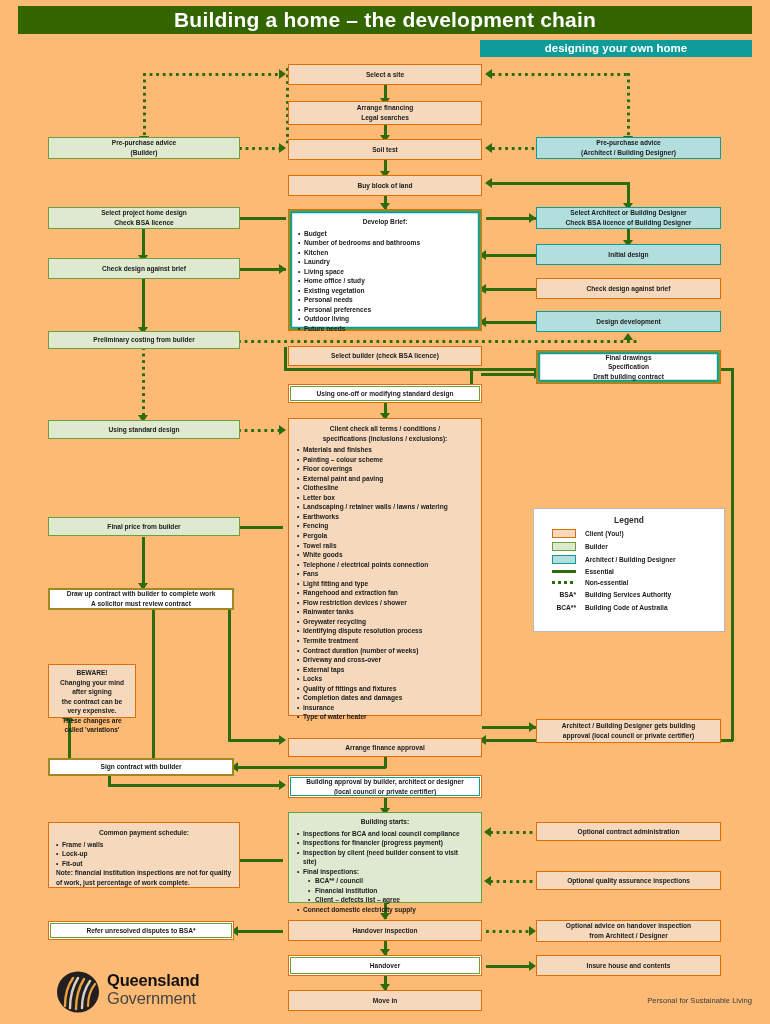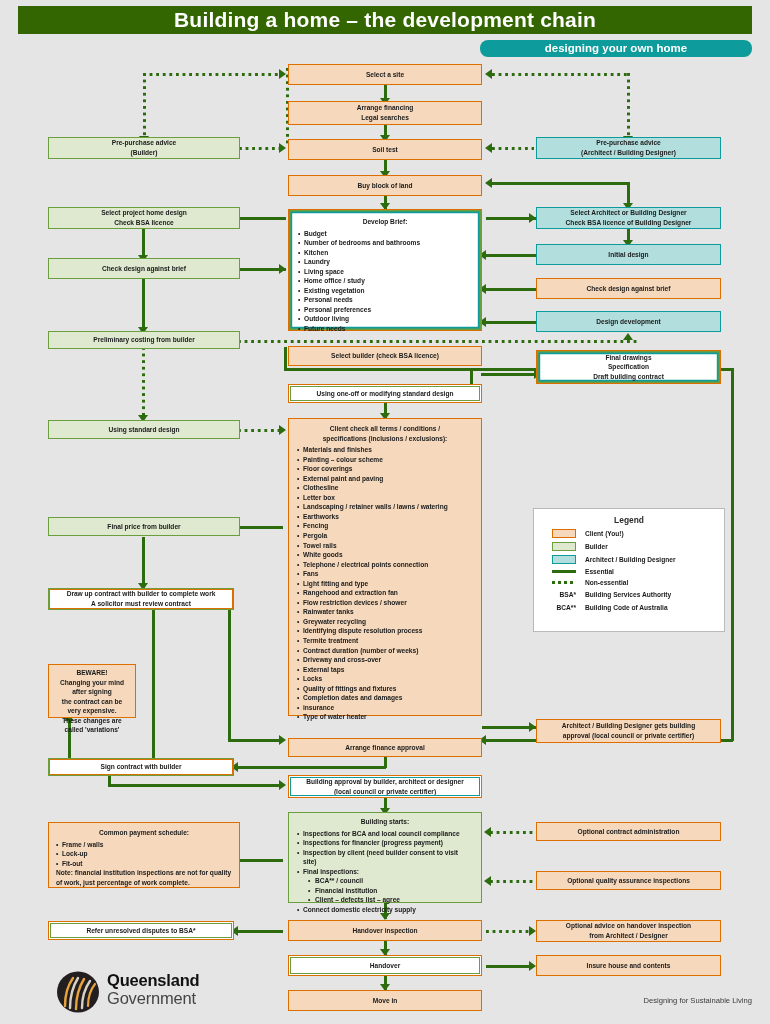--- a/index.html
+++ b/index.html
@@ -5,36 +5,36 @@
 <style>
   html,body{margin:0;padding:0;background:#ffffff;}
   body{
     font-family:"Liberation Sans","DejaVu Sans",sans-serif;
     color:#1a1a1a;
   }
   #page{
     position:relative;
     width:770px;height:1024px;
     overflow:hidden;
-    background:#e5e5e5;
+    background:#fdba74;
   }
 
   
   .hdr-main{
     position:absolute;left:18px;top:6px;width:734px;height:28px;
     background:#336600;color:#ffffff;
     font-size:21px;font-weight:bold;line-height:28px;text-align:center;
     letter-spacing:.2px;
   }
   .hdr-sub{
     position:absolute;height:17px;line-height:17px;
     color:#ffffff;font-size:11.5px;font-weight:bold;text-align:center;
   }
   .hdr-sub.left{left:18px;top:40px;width:272px;background:#6b9e3f;}
-  .hdr-sub.right{left:480px;top:40px;width:272px;background:#0d9b9b;border-radius:8px;}
+  .hdr-sub.right{left:480px;top:40px;width:272px;background:#0d9b9b;}
 
   
   .node{
     position:absolute;box-sizing:border-box;
     display:flex;flex-direction:column;justify-content:center;
     font-size:6.6px;font-weight:bold;line-height:1.45;
     text-align:center;
     padding:2px 4px;
     z-index:4;
   }
@@ -544,15 +544,15 @@
         <path d="M21 39 C21 28 24 17 29 9" stroke="#e8a33d" stroke-width="2.4" fill="none" stroke-linecap="round"></path>
         <path d="M27 38 C27 28 30 18 35 11" stroke="#d9d2c5" stroke-width="2.4" fill="none" stroke-linecap="round"></path>
         <path d="M33 36 C33 27 36 19 40 14" stroke="#e8a33d" stroke-width="2.2" fill="none" stroke-linecap="round"></path>
       </svg>
     </div>
     <div class="wordmark">
       <div class="l1">Queensland</div>
       <div class="l2">Government</div>
     </div>
   </div>
-  <div id="tagline">Designing for Sustainable Living</div>
+  <div id="tagline">Personal for Sustainable Living</div>
 
 </div>
 
 </body></html>

